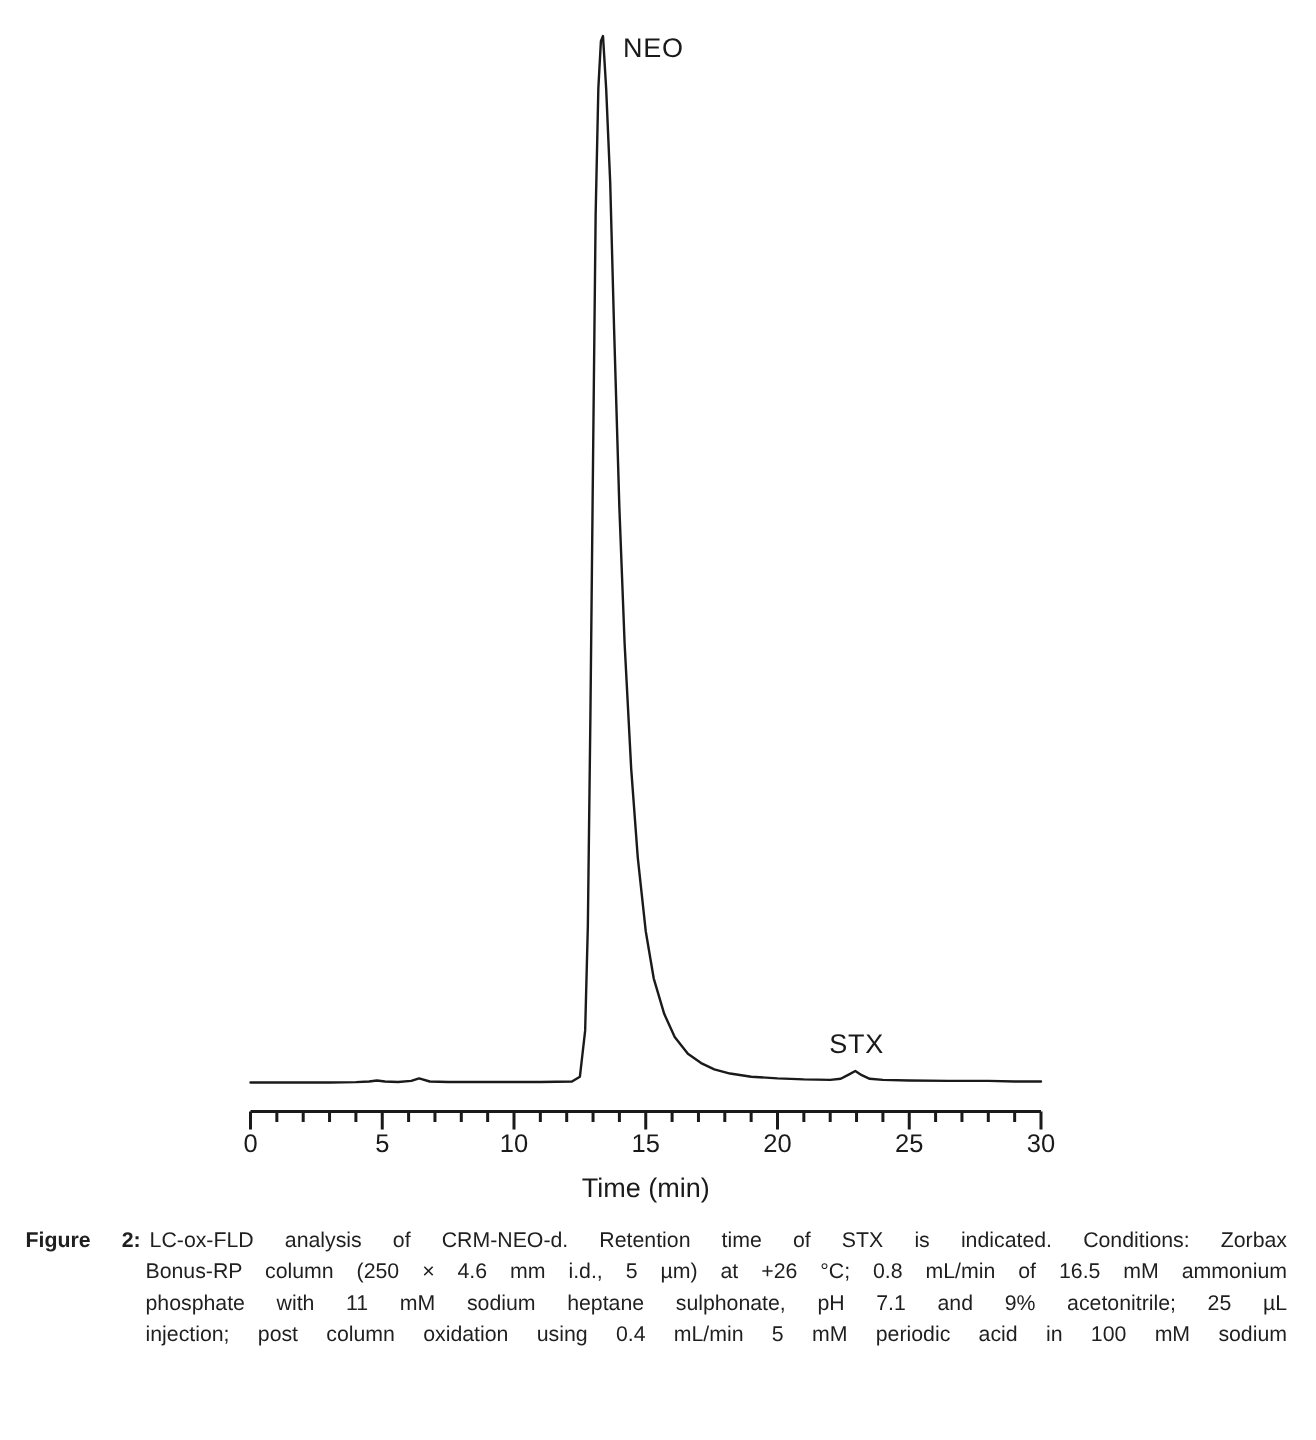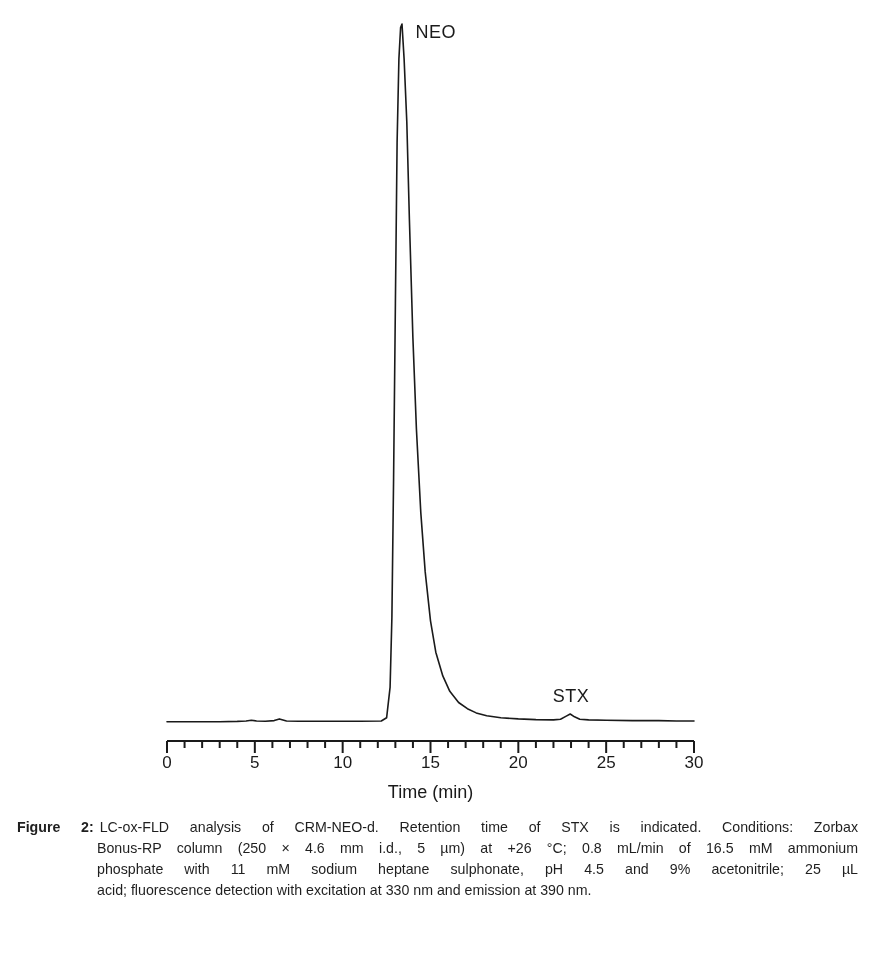--- a/index.html
+++ b/index.html
@@ -81,16 +81,16 @@
       <text x="518.3333333333333" y="768" text-anchor="middle" class="tick-lab">20</text>
       <text x="606.1666666666667" y="768" text-anchor="middle" class="tick-lab">25</text>
       <text x="694" y="768" text-anchor="middle" class="tick-lab">30</text>
       <text x="430.5" y="798" text-anchor="middle" class="axis-title">Time (min)</text>
       <text x="415.3933333333333" y="38" text-anchor="start" class="peak-lab">NEO</text>
       <text x="571.0333333333333" y="701.973" text-anchor="middle" class="peak-lab">STX</text>
     </svg>
   <div class="caption">
       <div class="cap-line first"><span class="cap-label">Figure 2:</span>LC-ox-FLD analysis of CRM-NEO-d. Retention time of STX is indicated. Conditions: Zorbax</div>
       <div class="cap-line">Bonus-RP column (250 × 4.6 mm i.d., 5 µm) at +26 °C; 0.8 mL/min of 16.5 mM ammonium</div>
-      <div class="cap-line">phosphate with 11 mM sodium heptane sulphonate, pH 4.5 and 9% acetonitrile; 25 µL</div>
-      <div class="cap-line last">acid; fluorescence detection with excitation at 330 nm and emission at 390 nm.</div>
+      <div class="cap-line">phosphate with 11 mM sodium heptane sulphonate, pH 7.1 and 9% acetonitrile; 25 µL</div>
+      <div class="cap-line">injection; post column oxidation using 0.4 mL/min 5 mM periodic acid in 100 mM sodium</div>
     </div>
 </div>
 
 </body></html>

